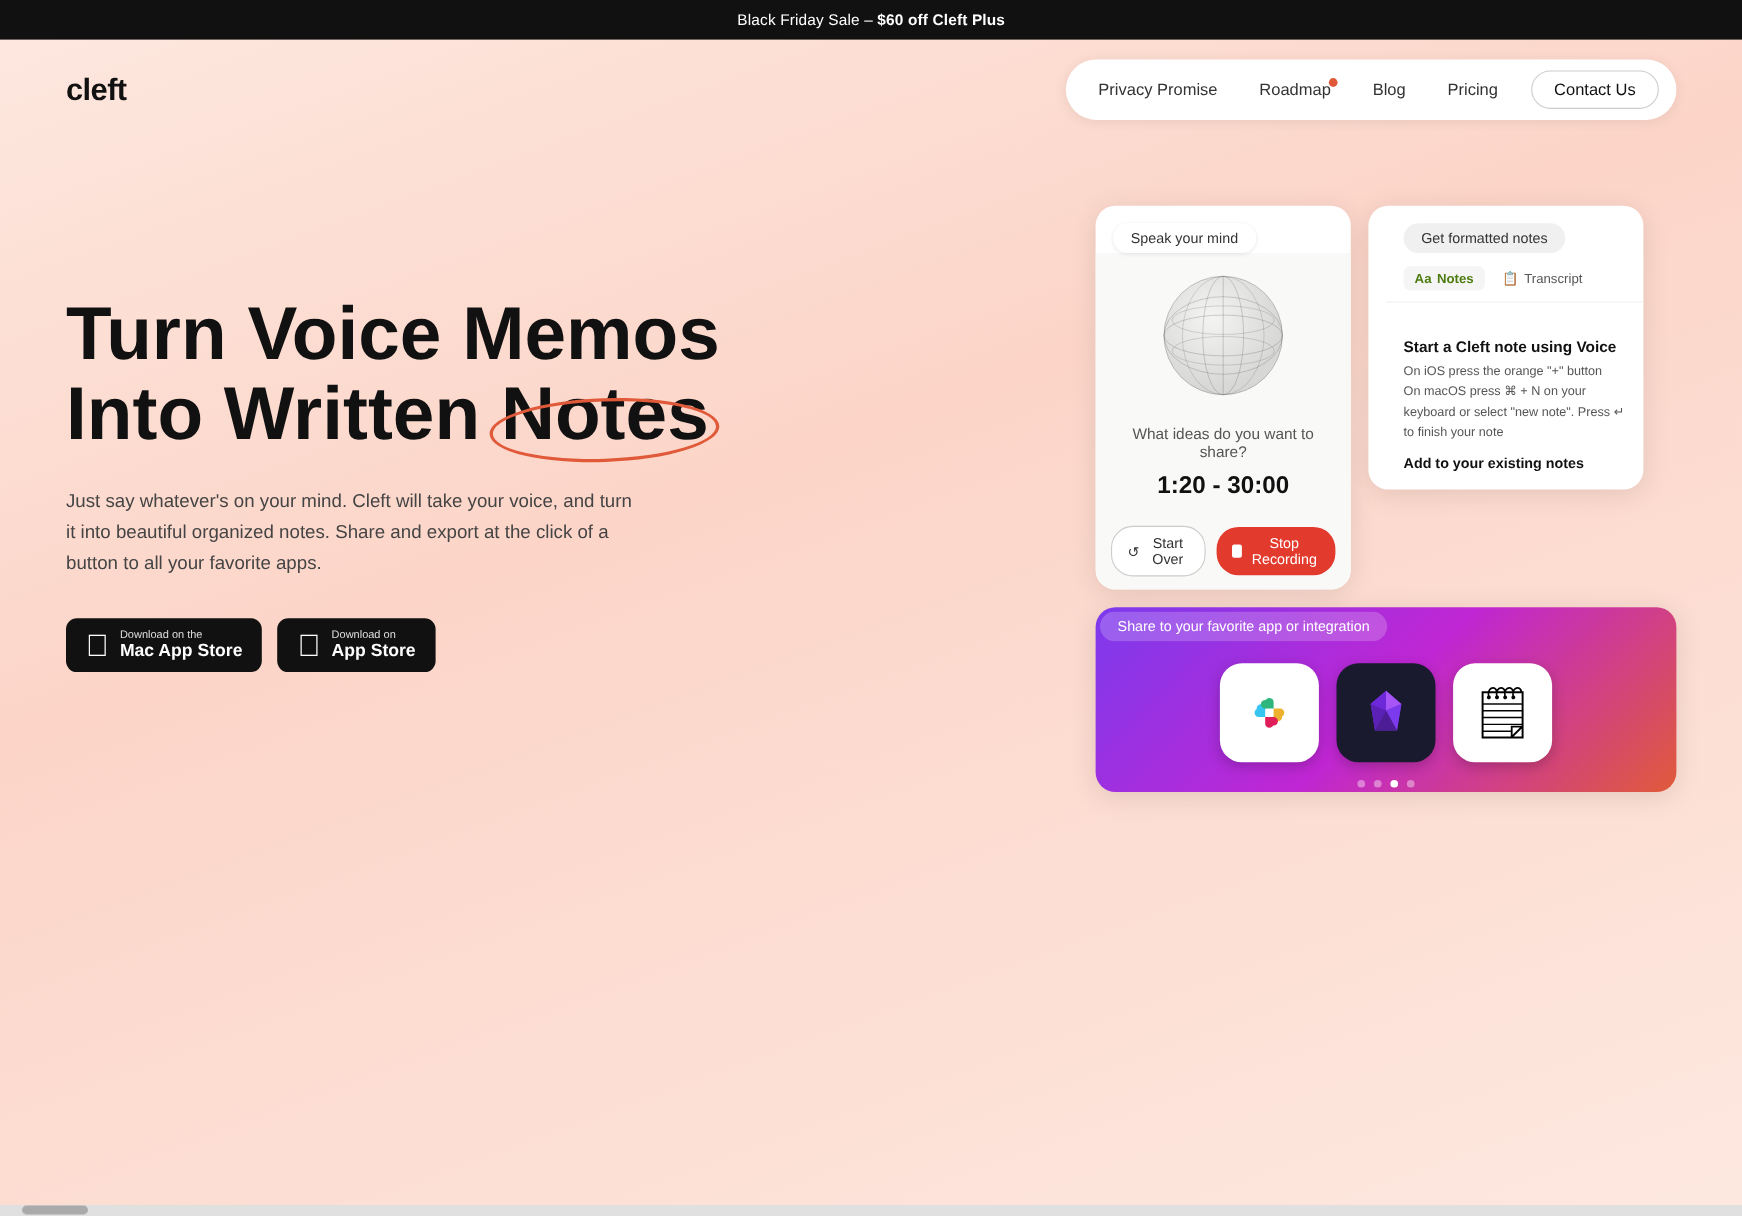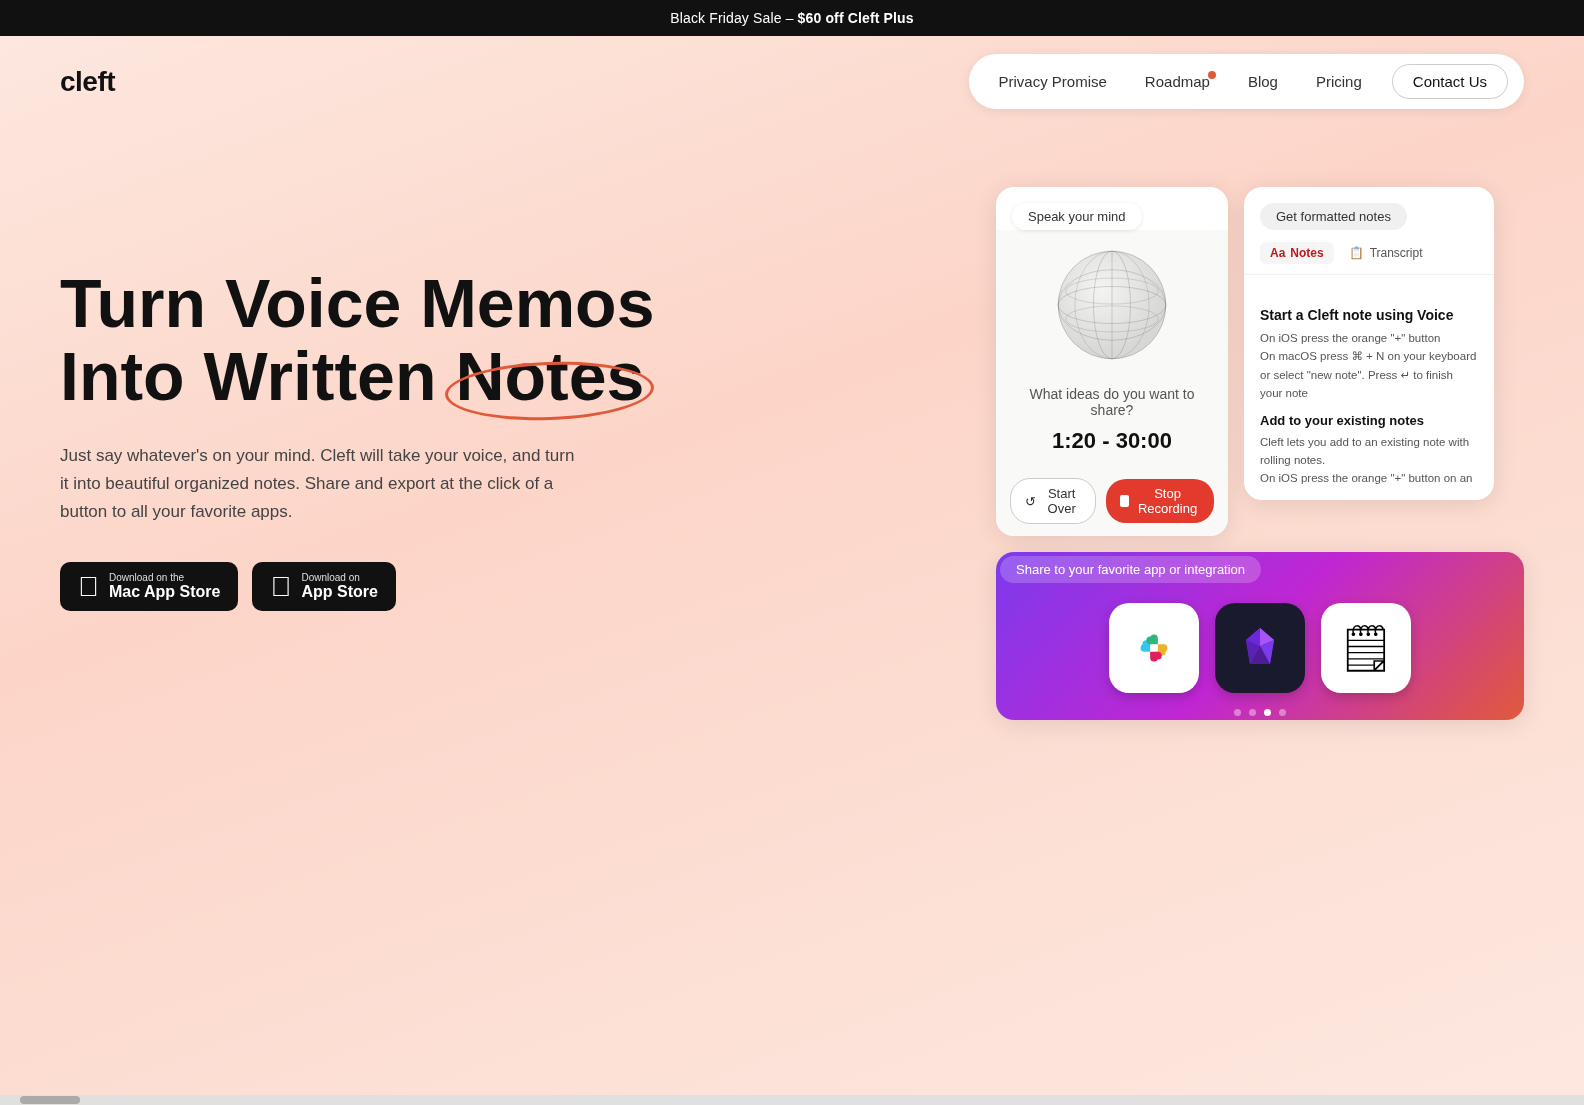--- a/index.html
+++ b/index.html
@@ -245,20 +245,21 @@
       display: inline-block;
     }
     .restart-icon {
       display: inline-block;
       font-size: 13px;
     }
 
     
     .notes-card {
       width: 250px;
+      padding-left: 16px;
     }
     .notes-card-tag {
       display: inline-block;
       background: #f0f0f0;
       border-radius: 20px;
       padding: 6px 16px;
       font-size: 13px;
       color: #333;
       margin: 16px 16px 12px 16px;
     }
@@ -273,21 +274,21 @@
       align-items: center;
       gap: 5px;
       font-size: 12px;
       color: #555;
       padding: 4px 10px;
       border-radius: 6px;
       cursor: pointer;
     }
     .notes-tab.active {
       background: #f5f5f5;
-      color: #b91c1c;
+      color: #4d7c0f;
       font-weight: 600;
     }
     .notes-content {
       padding: 12px 16px;
     }
     .notes-heading {
       font-size: 14px;
       font-weight: 700;
       color: #111;
       margin-bottom: 6px;
@@ -546,24 +547,20 @@
             <span>Transcript</span>
           </div>
         </div>
         <div class="notes-content">
           <div class="notes-heading">Start a Cleft note using Voice</div>
           <div class="notes-body">
             <span>On iOS press the orange "+" button</span><br>
             <span>On macOS press ⌘ + N on your keyboard or select "new note". Press ↵ to finish your note</span>
           </div>
           <div class="notes-subheading">Add to your existing notes</div>
-          <div class="notes-body2">
-            <span>Cleft lets you add to an existing note with rolling notes.</span><br>
-            <span>On iOS press the orange "+" button on an</span>
-          </div>
         </div>
       </div>
     </div>
 
     <div class="share-section" style="margin-top:16px;">
       <div class="share-tag">Share to your favorite app or integration</div>
       <div class="share-apps">
 
         <div class="app-icon slack-icon">
           <svg class="slack-svg" viewBox="0 0 54 54" fill="none" xmlns="http://www.w3.org/2000/svg">

